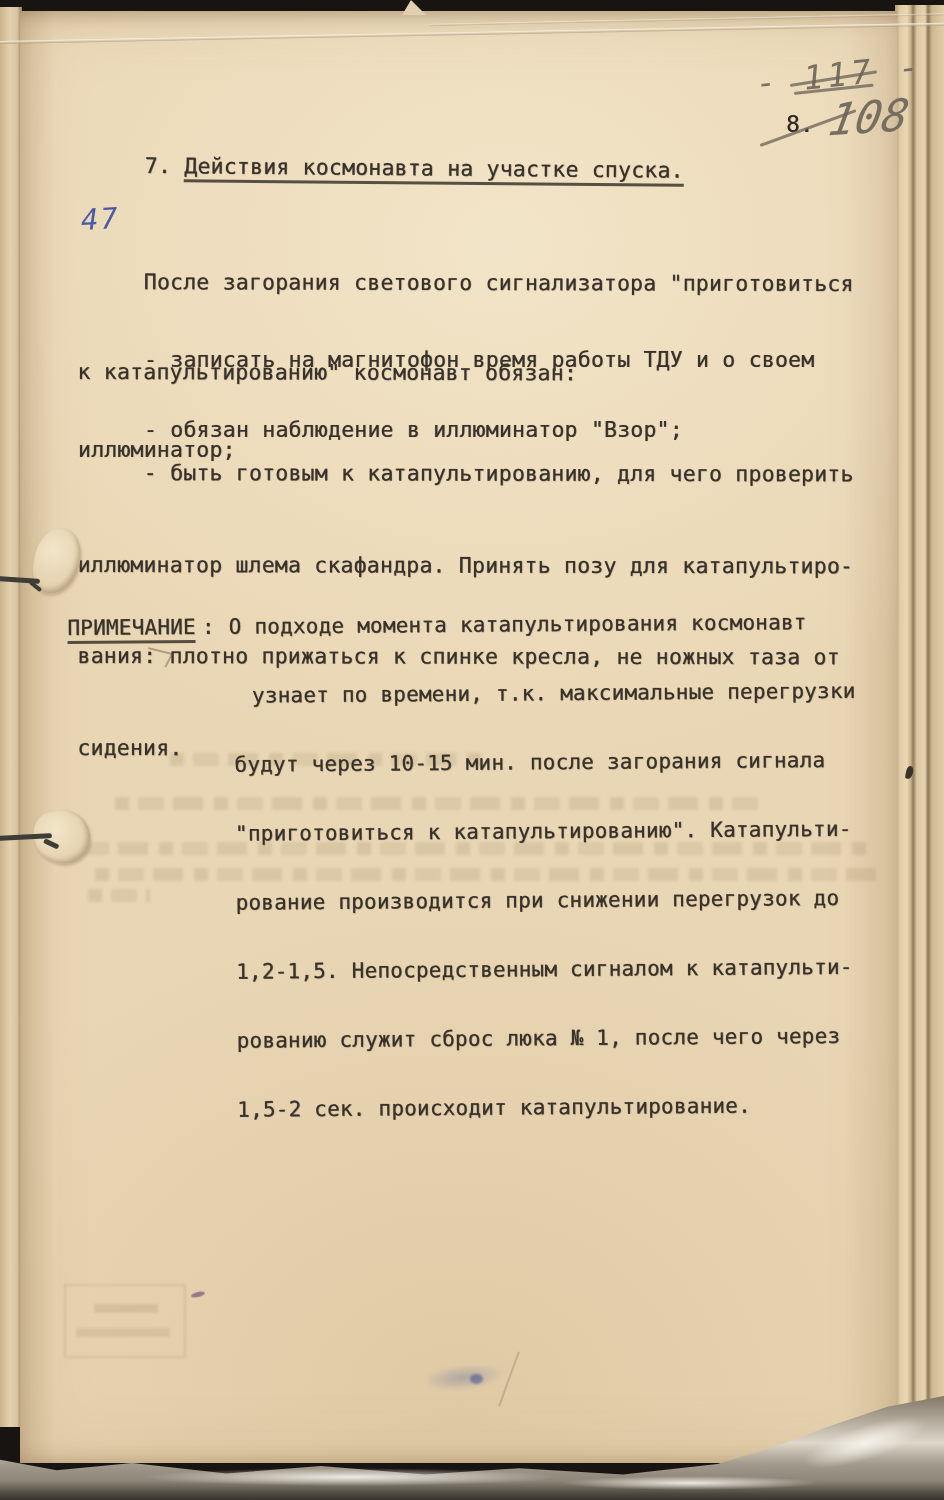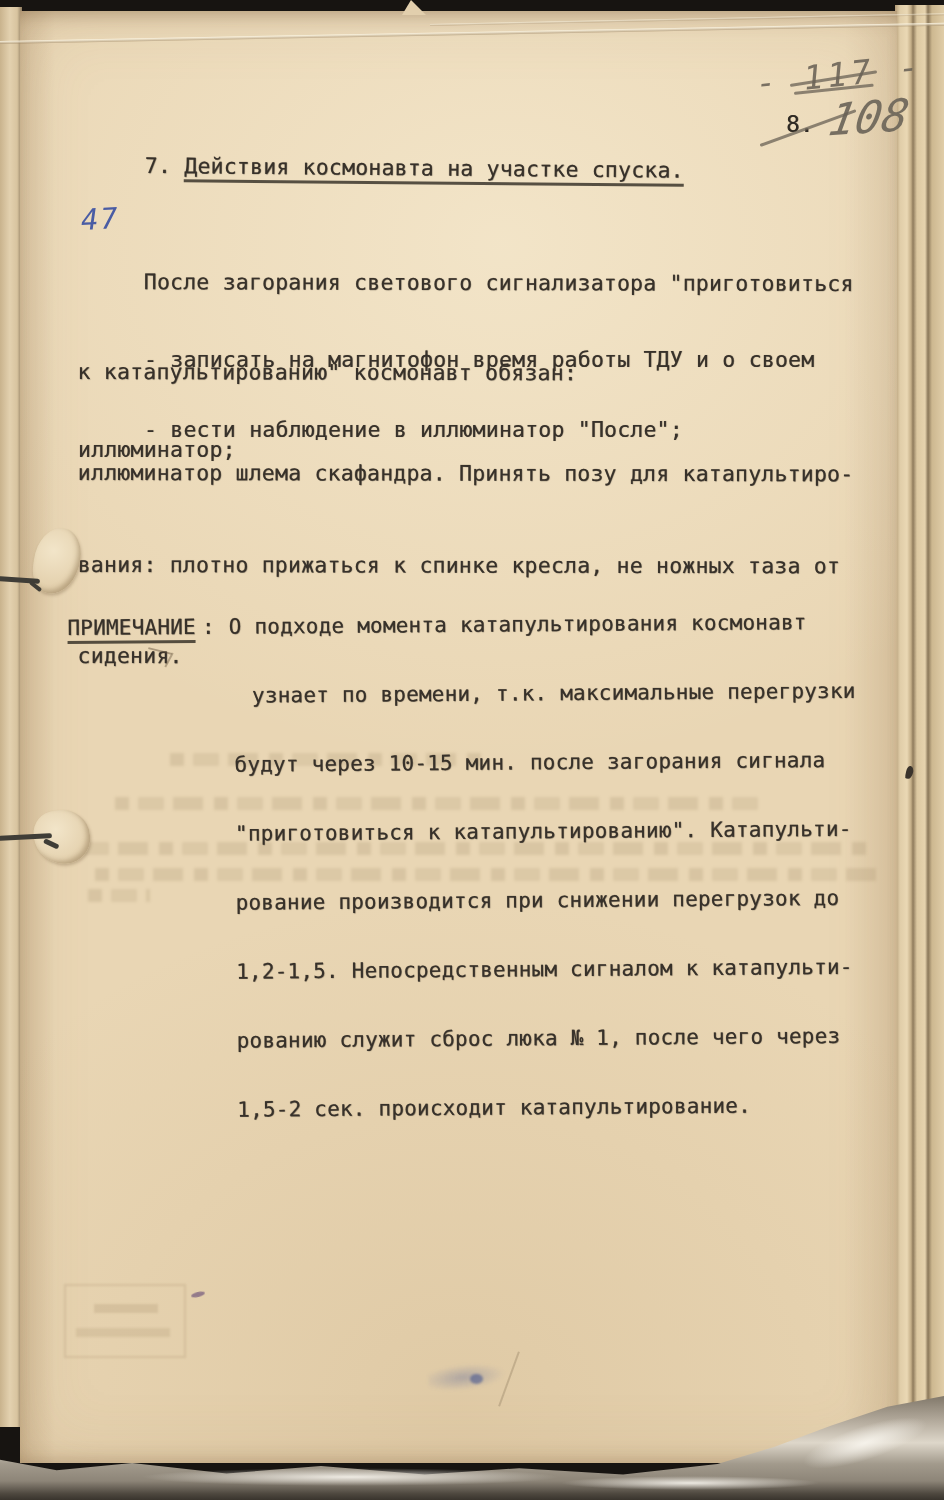--- a/index.html
+++ b/index.html
@@ -148,23 +148,24 @@
 
   <div class="t" id="p0">
     <div class="ind">После загорания светового сигнализатора "приготовиться</div>
     <div>к катапультированию" космонавт обязан:</div>
   </div>
   <div class="t" id="p1">
     <div class="ind">- записать на магнитофон время работы ТДУ и о своем</div>
     <div>иллюминатор;</div>
   </div>
   <div class="t" id="p2">
-    <div class="ind">- вести наблюдение в иллюминатор "После";</div>
+    <div class="ind">- обязан наблюдение в иллюминатор "Взор";</div>
   </div>
   <div class="t" id="p3">
+    <div class="ind">- быть готовым к катапультированию, для чего проверить</div>
     <div>иллюминатор шлема скафандра. Принять позу для катапультиро-</div>
     <div>вания: плотно прижаться к спинке кресла, не ножных таза от</div>
     <div>сидения.</div>
   </div>
 
   <div class="t" id="note">
     <div><span class="ul">ПРИМЕЧАНИЕ</span><span class="colon">:</span><span>О подходе момента катапультирования космонавт</span></div>
     <div class="hang hang2">узнает по времени, т.к. максимальные перегрузки</div>
     <div class="hang">будут через 10-15 мин. после загорания сигнала</div>
     <div class="hang">"приготовиться к катапультированию". Катапульти-</div>

